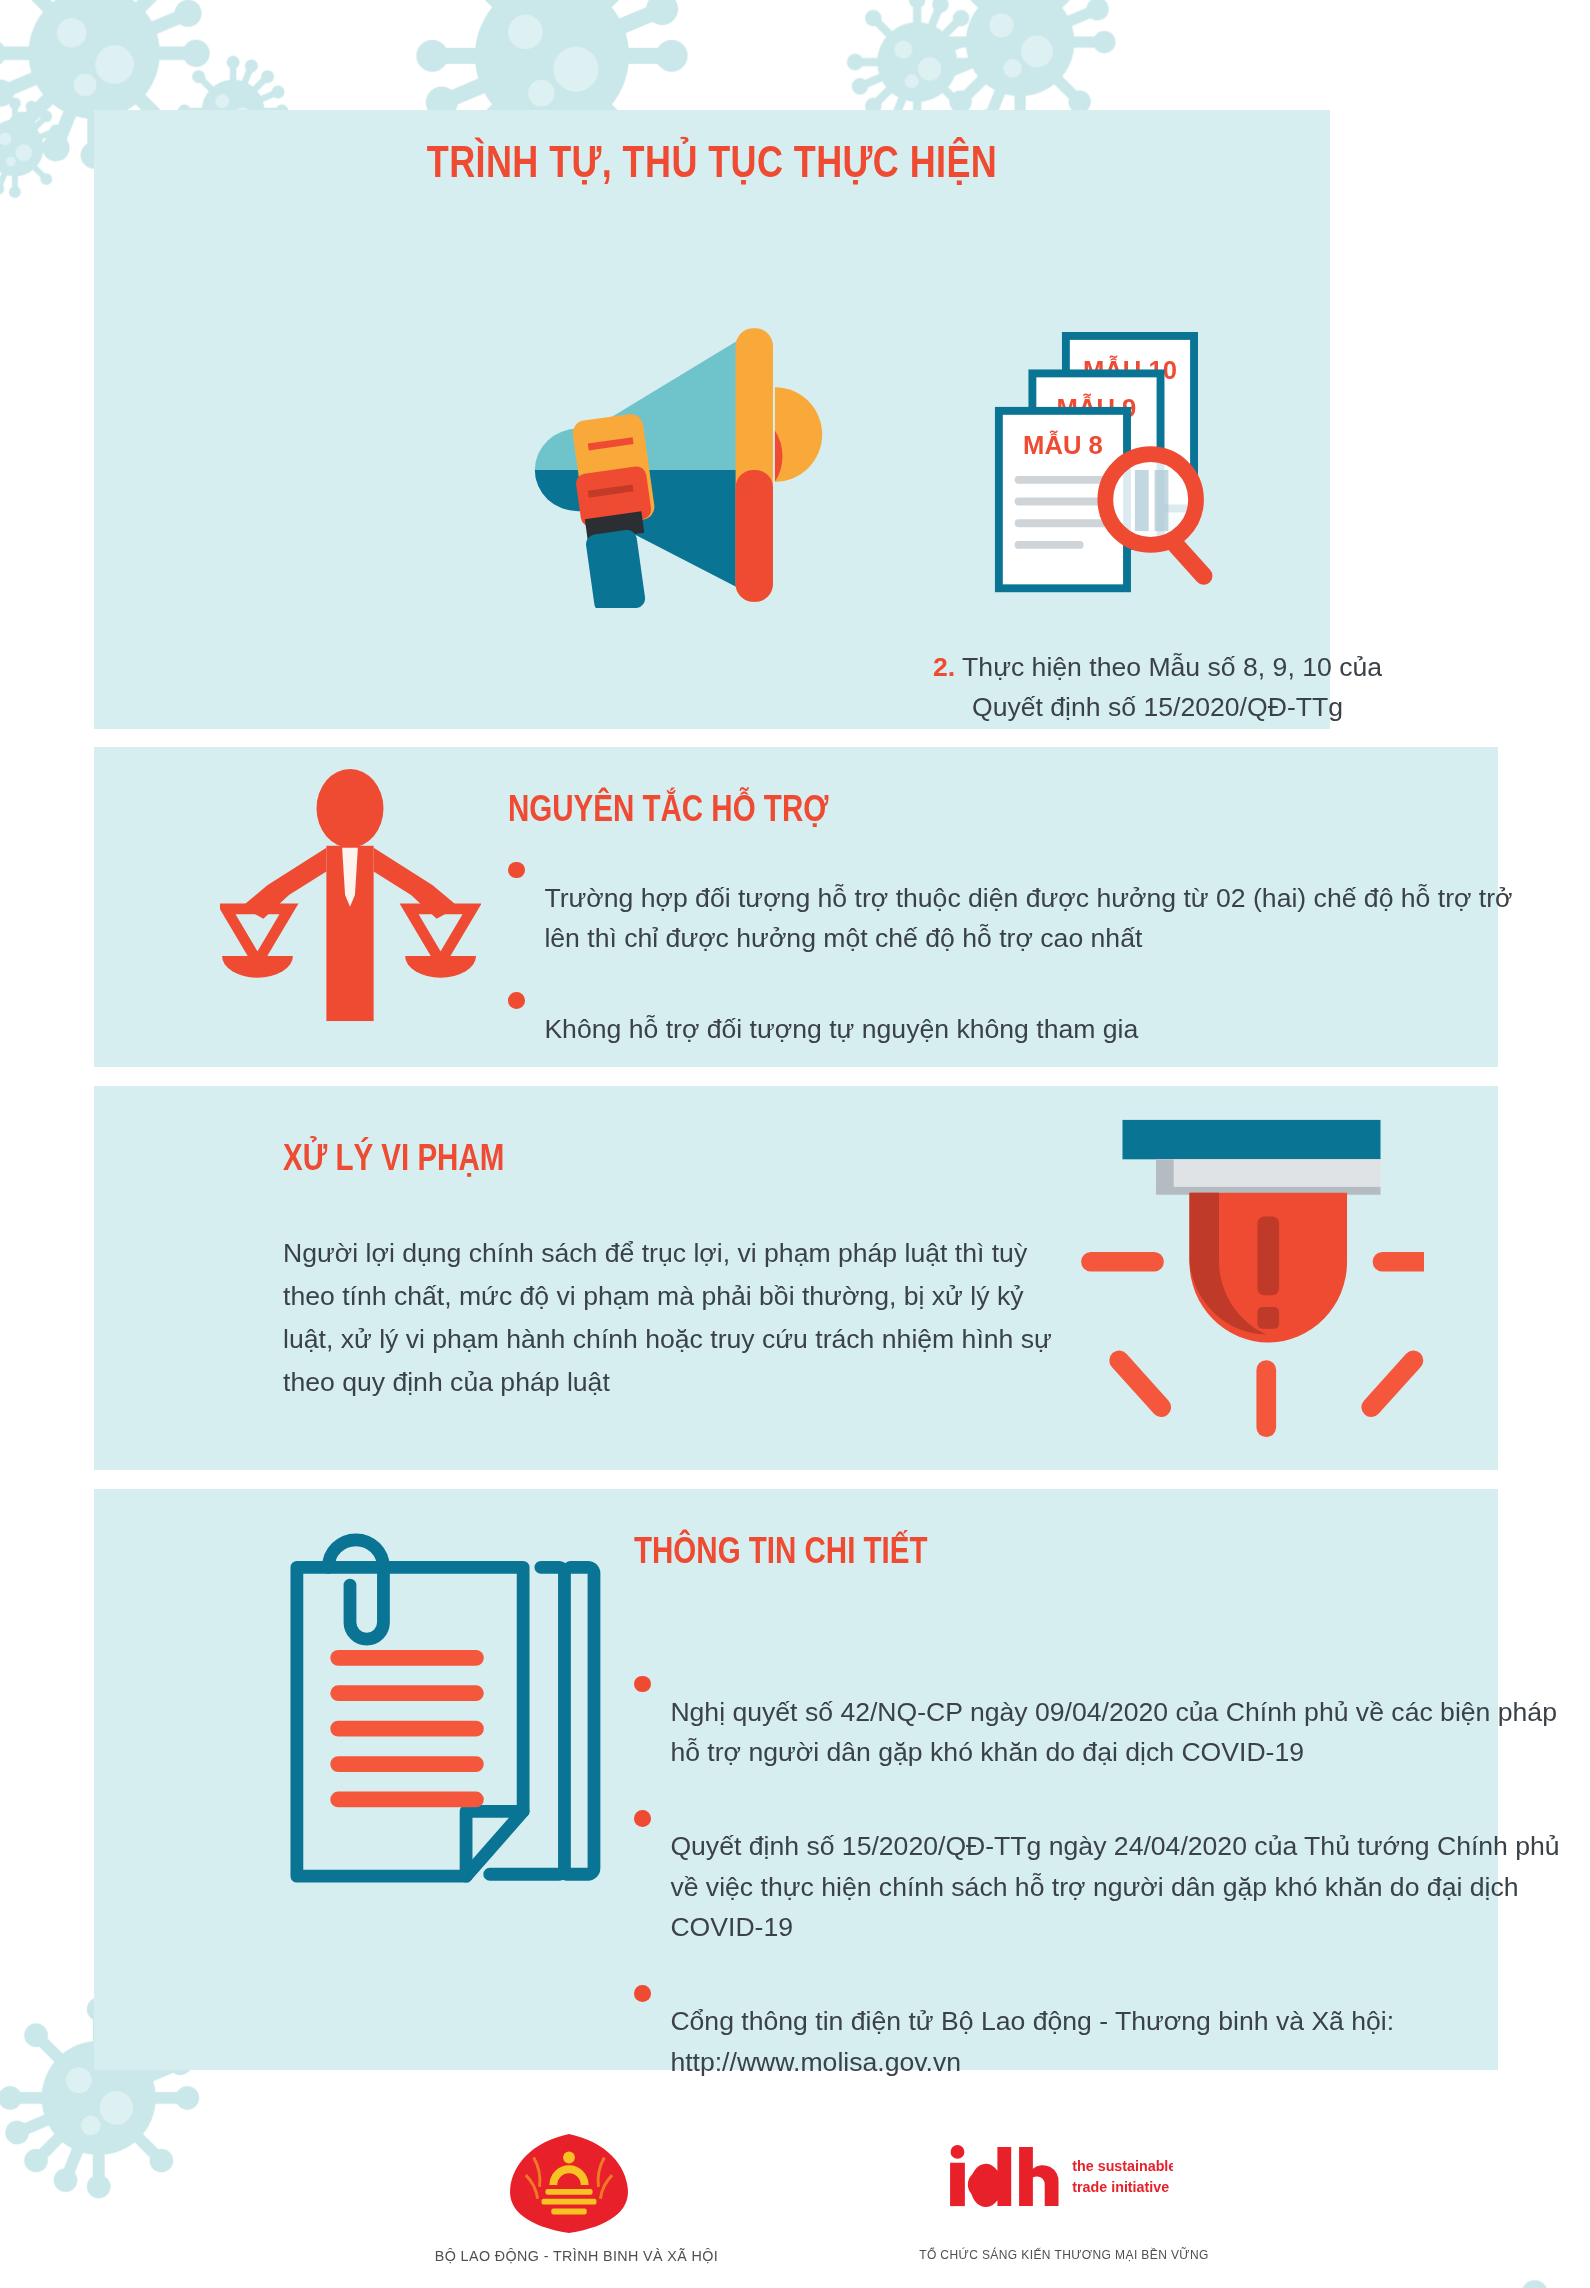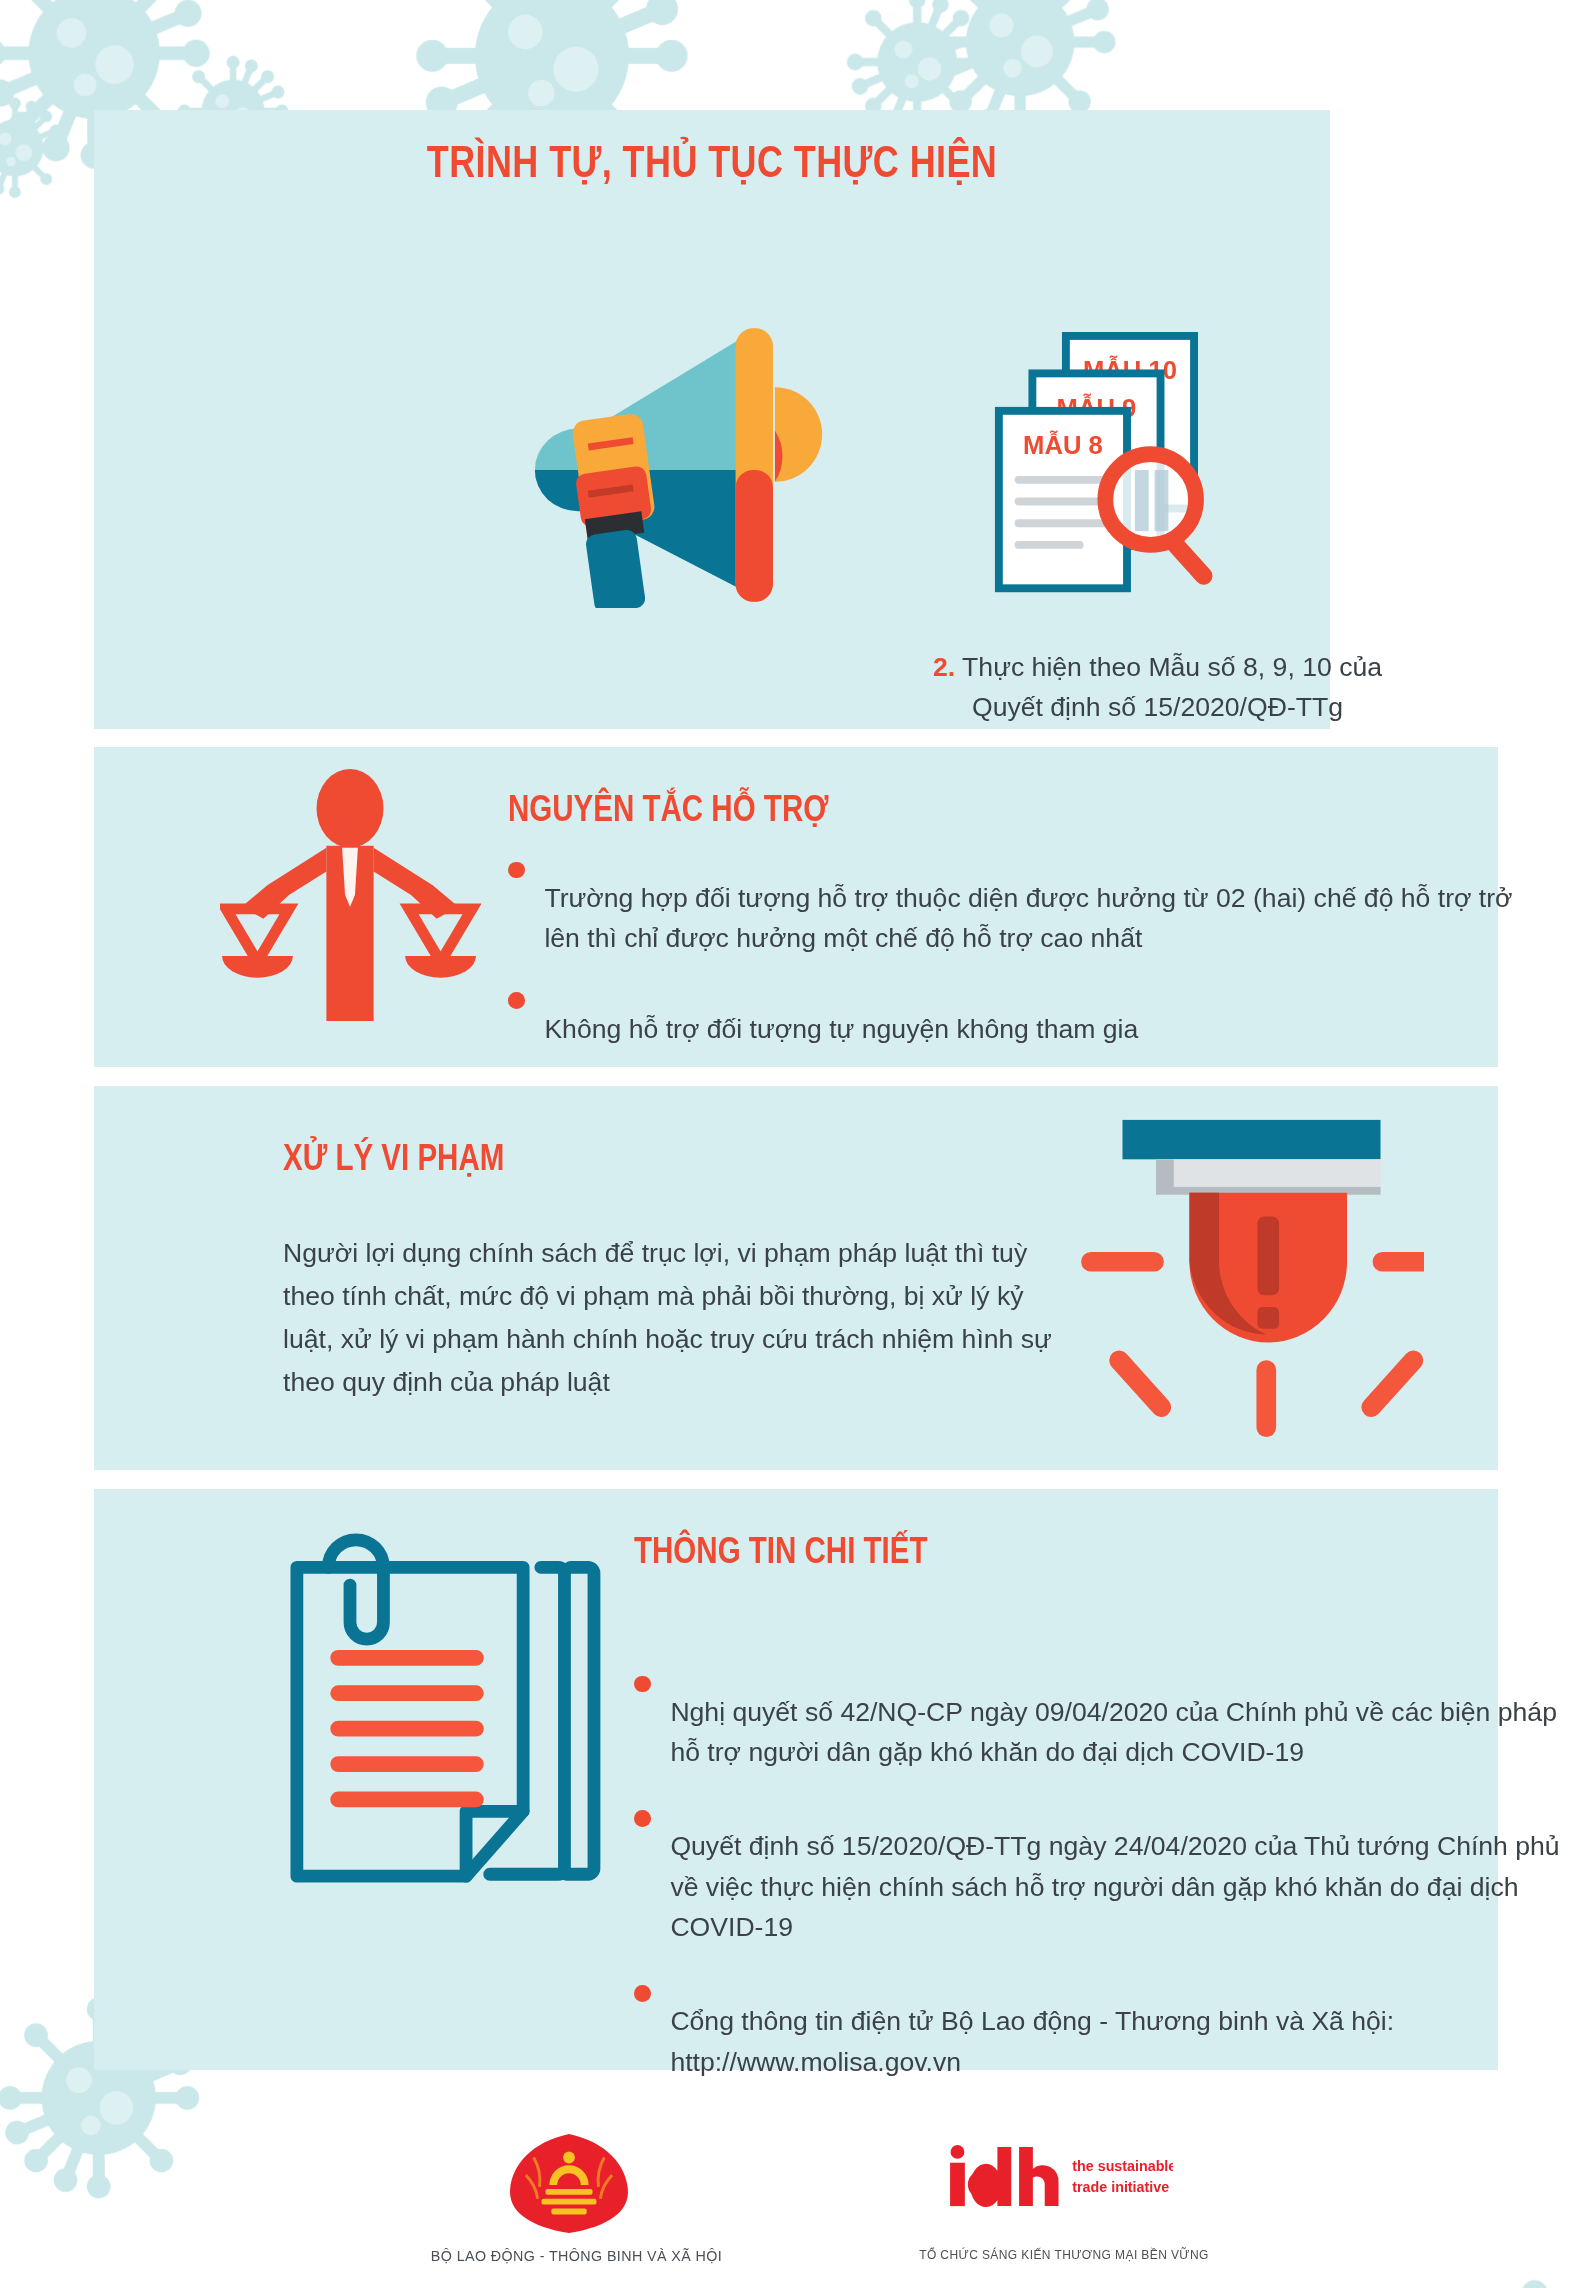--- a/index.html
+++ b/index.html
@@ -268,21 +268,21 @@
         <rect x="52" y="78" width="36" height="6" rx="2"></rect>
         <circle cx="70" cy="26" r="6"></circle>
         <g opacity=".55">
           <path d="M34 26 q8 14 6 30" stroke="#f7c324" stroke-width="3" fill="none"></path>
           <path d="M106 26 q-8 14 -6 30" stroke="#f7c324" stroke-width="3" fill="none"></path>
           <path d="M26 44 q10 10 12 24" stroke="#f7c324" stroke-width="3" fill="none"></path>
           <path d="M114 44 q-10 10 -12 24" stroke="#f7c324" stroke-width="3" fill="none"></path>
         </g>
       </g>
     </svg>
-    <div id="footer-label-1">BỘ LAO ĐỘNG - THÔNG BINH VÀ XÃ HỘI</div>
+    <div id="footer-label-1">BỘ LAO ĐỘNG - TRÌNH BINH VÀ XÃ HỘI</div>
 
     <svg class="fl" id="idh-wrap" viewBox="0 0 230 70">
       <g fill="#e8202a">
         <rect x="4" y="18" width="15" height="44"></rect>
         <circle cx="11.5" cy="7" r="7"></circle>
         <path d="M52 2 h14 v60 h-14 v-6 a16 22 0 1 1 0 -30 Z"></path>
         <circle cx="40" cy="40" r="10" fill="#d7eef1" opacity="0"></circle>
         <path d="M36 26 a14 14 0 0 0 0 28 a14 14 0 0 0 0 -28 Z" fill="#e8202a"></path>
         <path d="M74 2 h14 v22 a16 16 0 0 1 26 14 v24 h-14 v-22 a8 8 0 0 0 -12 -7 v29 h-14 Z"></path>
       </g>

